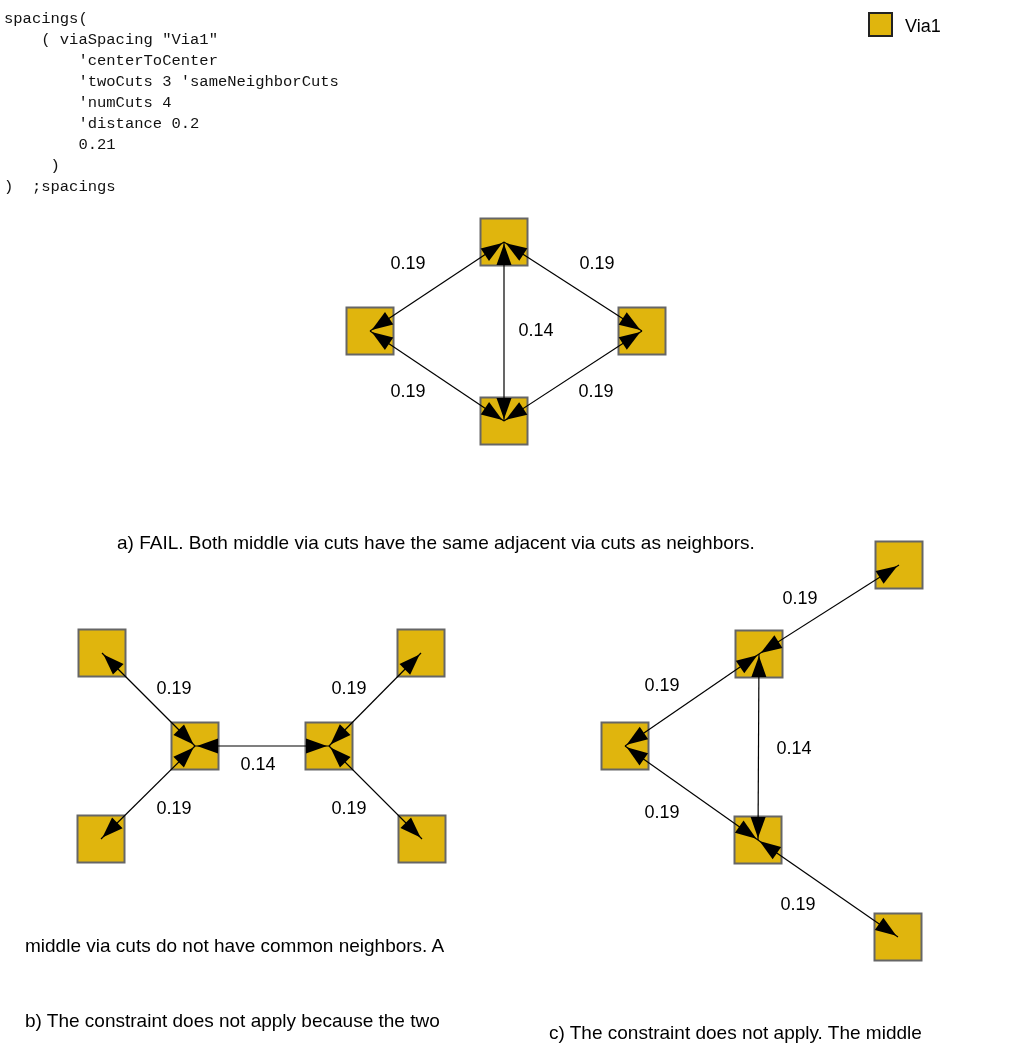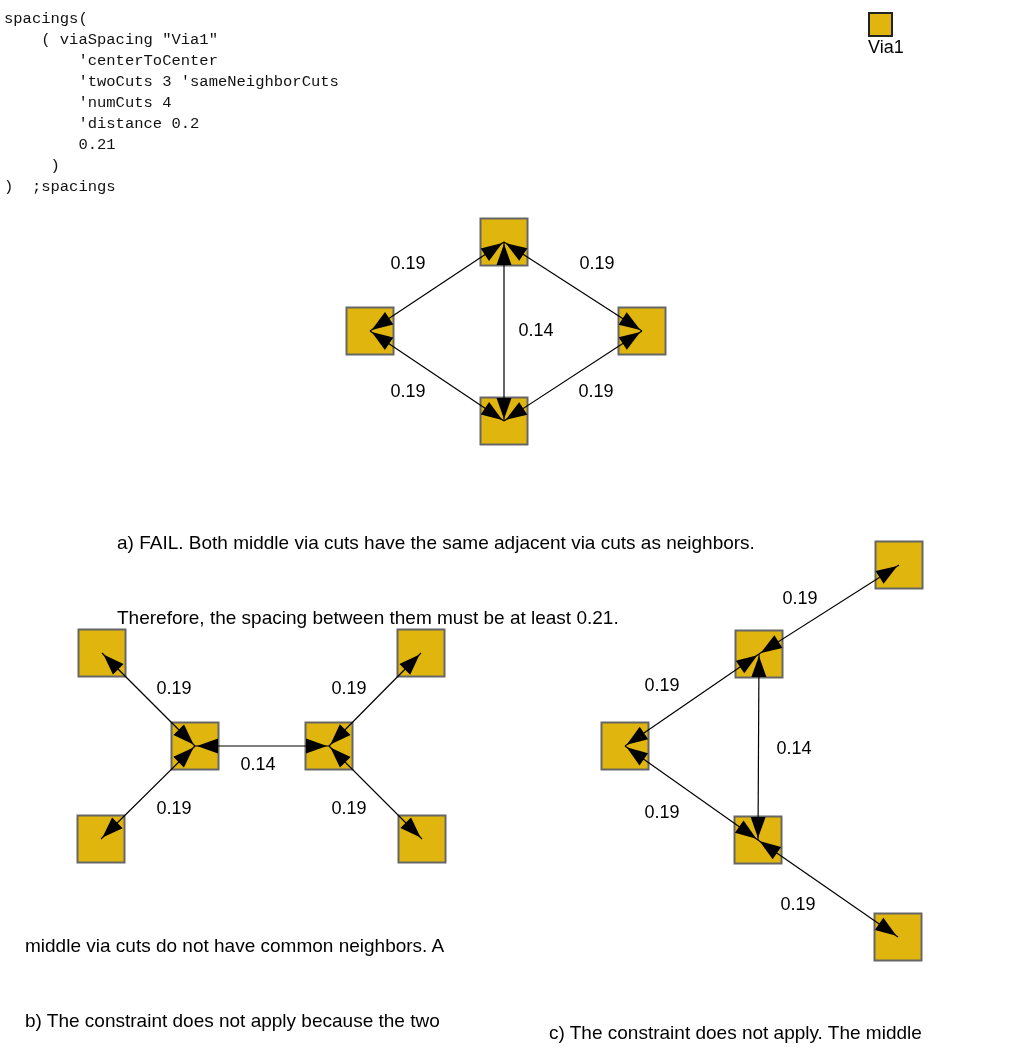--- a/index.html
+++ b/index.html
@@ -21,23 +21,22 @@
     font-size: 15.5px;
     line-height: 21px;
     color: #111111;
     white-space: pre;
   }
   .legend {
     position: absolute;
     left: 868px;
     top: 12px;
     display: flex;
-    align-items: flex-start;
-    gap: 0;
-    flex-direction: column;
+    align-items: flex-end;
+    gap: 12px;
   }
   .swatch {
     width: 25px;
     height: 25px;
     box-sizing: border-box;
     border: 2px solid #222222;
   }
   .legend-label { font-size: 18px; }
   .diagrams-svg {
     position: absolute;
@@ -156,21 +155,20 @@
         <polygon points="626.6332547891891,747.1543304525096 648.1111692725852,753.150094744401 639.4536908787635,765.3995056633191" fill="#000000"></polygon>
         <text x="662" y="818" text-anchor="middle" font-size="18" fill="#000000">0.19</text>
         <polygon points="896.3560384630497,935.8609695065416 874.8230779746027,930.0660050887918 883.3658066755409,917.7362935616648" fill="#000000"></polygon>
         <polygon points="759.6439615369503,841.1390304934584 781.1769220253973,846.9339949112082 772.6341933244591,859.2637064383352" fill="#000000"></polygon>
         <text x="798" y="910" text-anchor="middle" font-size="18" fill="#000000">0.19</text>
       </g>
     </svg>
 
   <div class="caption caption-a">
     <div>a) FAIL. Both middle via cuts have the same adjacent via cuts as neighbors.</div>
-    <div>Therefore, the spacing between them must be at least 0.21.</div>
   </div>
 
   <div class="caption caption-b">
     <div>middle via cuts do not have common neighbors. A</div>
     <div>b) The constraint does not apply because the two</div>
     
     
   </div>
 
   <div class="caption caption-c">

